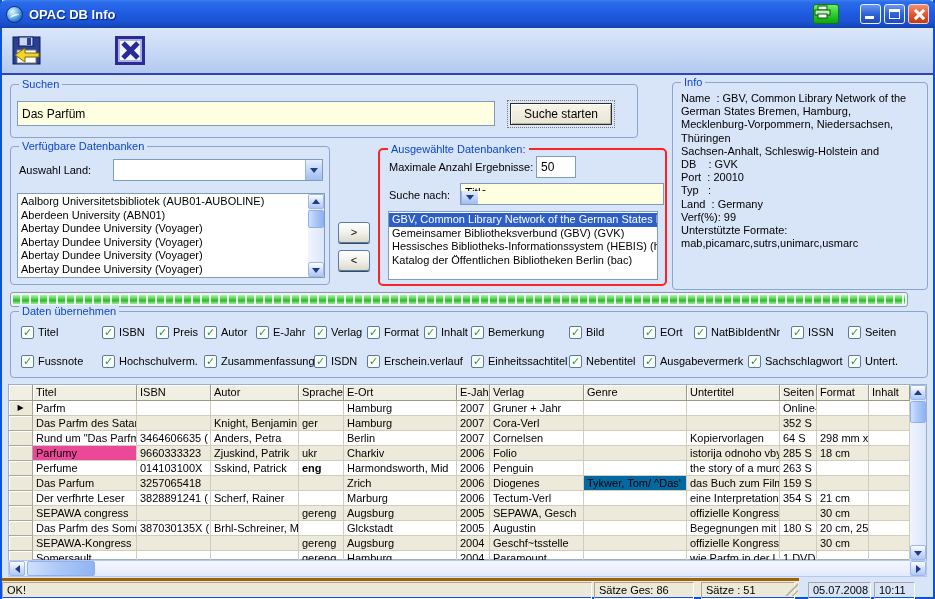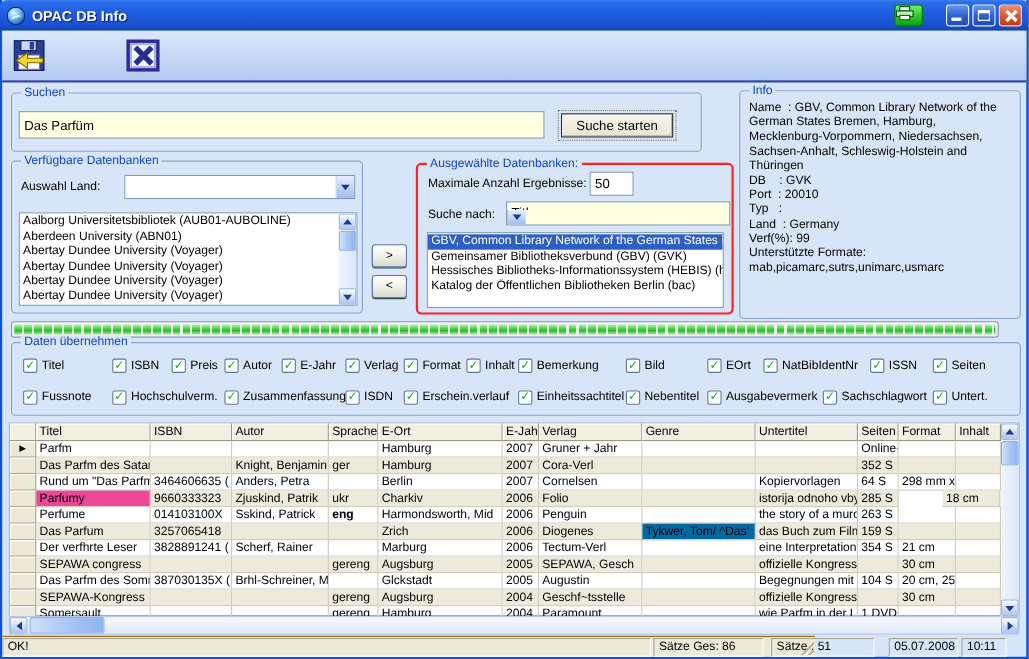--- a/index.html
+++ b/index.html
@@ -91,21 +91,21 @@
   .tr{ display:flex; }
   .th{ flex:none; height:16px; background:#f1efe2; border-right:1px solid #9d9885; border-bottom:1px solid #9d9885;
     box-shadow:inset 1px 1px 0 #fff; font-size:11px; line-height:15px; padding:0 3px; overflow:hidden; white-space:nowrap;}
   .td{ flex:none; height:15px; border-right:1px solid #d0cdbd; border-bottom:1px solid #d0cdbd;
     font-size:11px; line-height:14px; padding:0 3px; overflow:hidden; white-space:nowrap; color:#000;}
   .td.sel{ background:#ece9d8 !important; border-right:1px solid #aca899; border-bottom:1px solid #aca899;
     box-shadow:inset 1px 1px 0 #fff; text-align:center; padding:0;}
   .rows-clip{ overflow:hidden; }
   .hscroll{ position:absolute; height:17px; background:linear-gradient(180deg,#f4f7fe,#e2eafc); border:1px solid #b8c8e8;}
   
-  .statusbar{ position:absolute; left:2px; top:578px; width:739px; height:19px; background:#ece9d8; border-top:1px solid #a16207;}
+  .statusbar{ position:absolute; left:2px; top:578px; width:797px; height:19px; background:#ece9d8; border-top:3px solid #a16207;}
   .sb-panel{ position:absolute; top:1px; height:17px; border:1px solid; border-color:#aca899 #ffffff #ffffff #aca899;
     font-size:11px; line-height:15px; padding:0 4px; color:#000; white-space:nowrap; overflow:hidden;}
   .grip{ position:absolute; right:1px; bottom:1px; width:13px; height:13px;
     background:repeating-linear-gradient(135deg,#b9b5a4 0 2px,transparent 2px 4.5px);
     clip-path:polygon(100% 0,100% 100%,0 100%);}
 </style>
 </head>
 <body>
 
 <div class="window">
@@ -157,22 +157,22 @@
         <div class="default-btn">Suche starten</div>
       </div>
     </div>
 
     <div class="groupbox" style="left:672px; top:5px; width:256px; height:208px;">
       <span class="group-label">Info</span>
       <div style="position:absolute; left:8px; top:9px; right:6px;" id="info-lines">
           <div class="info-line">Name  : GBV, Common Library Network of the</div>
           <div class="info-line">German States Bremen, Hamburg,</div>
           <div class="info-line">Mecklenburg-Vorpommern, Niedersachsen,</div>
+          <div class="info-line">Thüringen</div>
           <div class="info-line">Sachsen-Anhalt, Schleswig-Holstein and</div>
-          <div class="info-line">Thüringen</div>
           <div class="info-line">DB    : GVK</div>
           <div class="info-line">Port  : 20010</div>
           <div class="info-line">Typ   :</div>
           <div class="info-line">Land  : Germany</div>
           <div class="info-line">Verf(%): 99</div>
           <div class="info-line">Unterstützte Formate:</div>
           <div class="info-line">mab,picamarc,sutrs,unimarc,usmarc</div>
         </div>
     </div>
 
@@ -405,21 +405,21 @@
             <div class="td" style="width: 104px; background: #ec4899;">Parfumy</div>
             <div class="td" style="width: 74px; background: rgb(238, 234, 219);">9660333323</div>
             <div class="td" style="width: 88px; background: rgb(238, 234, 219);">Zjuskind, Patrik</div>
             <div class="td" style="width: 45px; background: rgb(238, 234, 219);">ukr</div>
             <div class="td" style="width: 113px; background: rgb(238, 234, 219);">Charkiv</div>
             <div class="td" style="width: 33px; background: rgb(238, 234, 219);">2006</div>
             <div class="td" style="width: 94px; background: rgb(238, 234, 219);">Folio</div>
             <div class="td" style="width: 103px; background: rgb(238, 234, 219);"></div>
             <div class="td" style="width: 93px; background: rgb(238, 234, 219);">istorija odnoho vby</div>
             <div class="td" style="width: 37px; background: rgb(238, 234, 219);">285 S</div>
-            <div class="td" style="width: 52px; background: rgb(238, 234, 219); margin-left: 40px;">18 cm</div>
+            <div class="td" style="width: 52px; background: rgb(238, 234, 219);">18 cm</div>
             <div class="td" style="width: 41px; background: rgb(238, 234, 219);"></div>
           </div>
           <div class="tr">
             <div class="td sel" style="width: 24px;"></div>
             <div class="td" style="width: 104px;">Perfume</div>
             <div class="td" style="width: 74px;">014103100X</div>
             <div class="td" style="width: 88px;">Sskind, Patrick</div>
             <div class="td" style="width: 45px; font-weight: bold;">eng</div>
             <div class="td" style="width: 113px;">Harmondsworth, Mid</div>
             <div class="td" style="width: 33px;">2006</div>
@@ -479,21 +479,21 @@
             <div class="td sel" style="width: 24px;"></div>
             <div class="td" style="width: 104px;">Das Parfm des Somm</div>
             <div class="td" style="width: 74px;">387030135X (</div>
             <div class="td" style="width: 88px;">Brhl-Schreiner, M.</div>
             <div class="td" style="width: 45px;"></div>
             <div class="td" style="width: 113px;">Glckstadt</div>
             <div class="td" style="width: 33px;">2005</div>
             <div class="td" style="width: 94px;">Augustin</div>
             <div class="td" style="width: 103px;"></div>
             <div class="td" style="width: 93px;">Begegnungen mit F</div>
-            <div class="td" style="width: 37px;">104 S</div>
+            <div class="td" style="width: 37px;">180 S</div>
             <div class="td" style="width: 52px;">20 cm, 25</div>
             <div class="td" style="width: 41px;"></div>
           </div>
           <div class="tr">
             <div class="td sel" style="width: 24px;"></div>
             <div class="td" style="width: 104px; background: rgb(238, 234, 219);">SEPAWA-Kongress</div>
             <div class="td" style="width: 74px; background: rgb(238, 234, 219);"></div>
             <div class="td" style="width: 88px; background: rgb(238, 234, 219);"></div>
             <div class="td" style="width: 45px; background: rgb(238, 234, 219);">gereng</div>
             <div class="td" style="width: 113px; background: rgb(238, 234, 219);">Augsburg</div>

